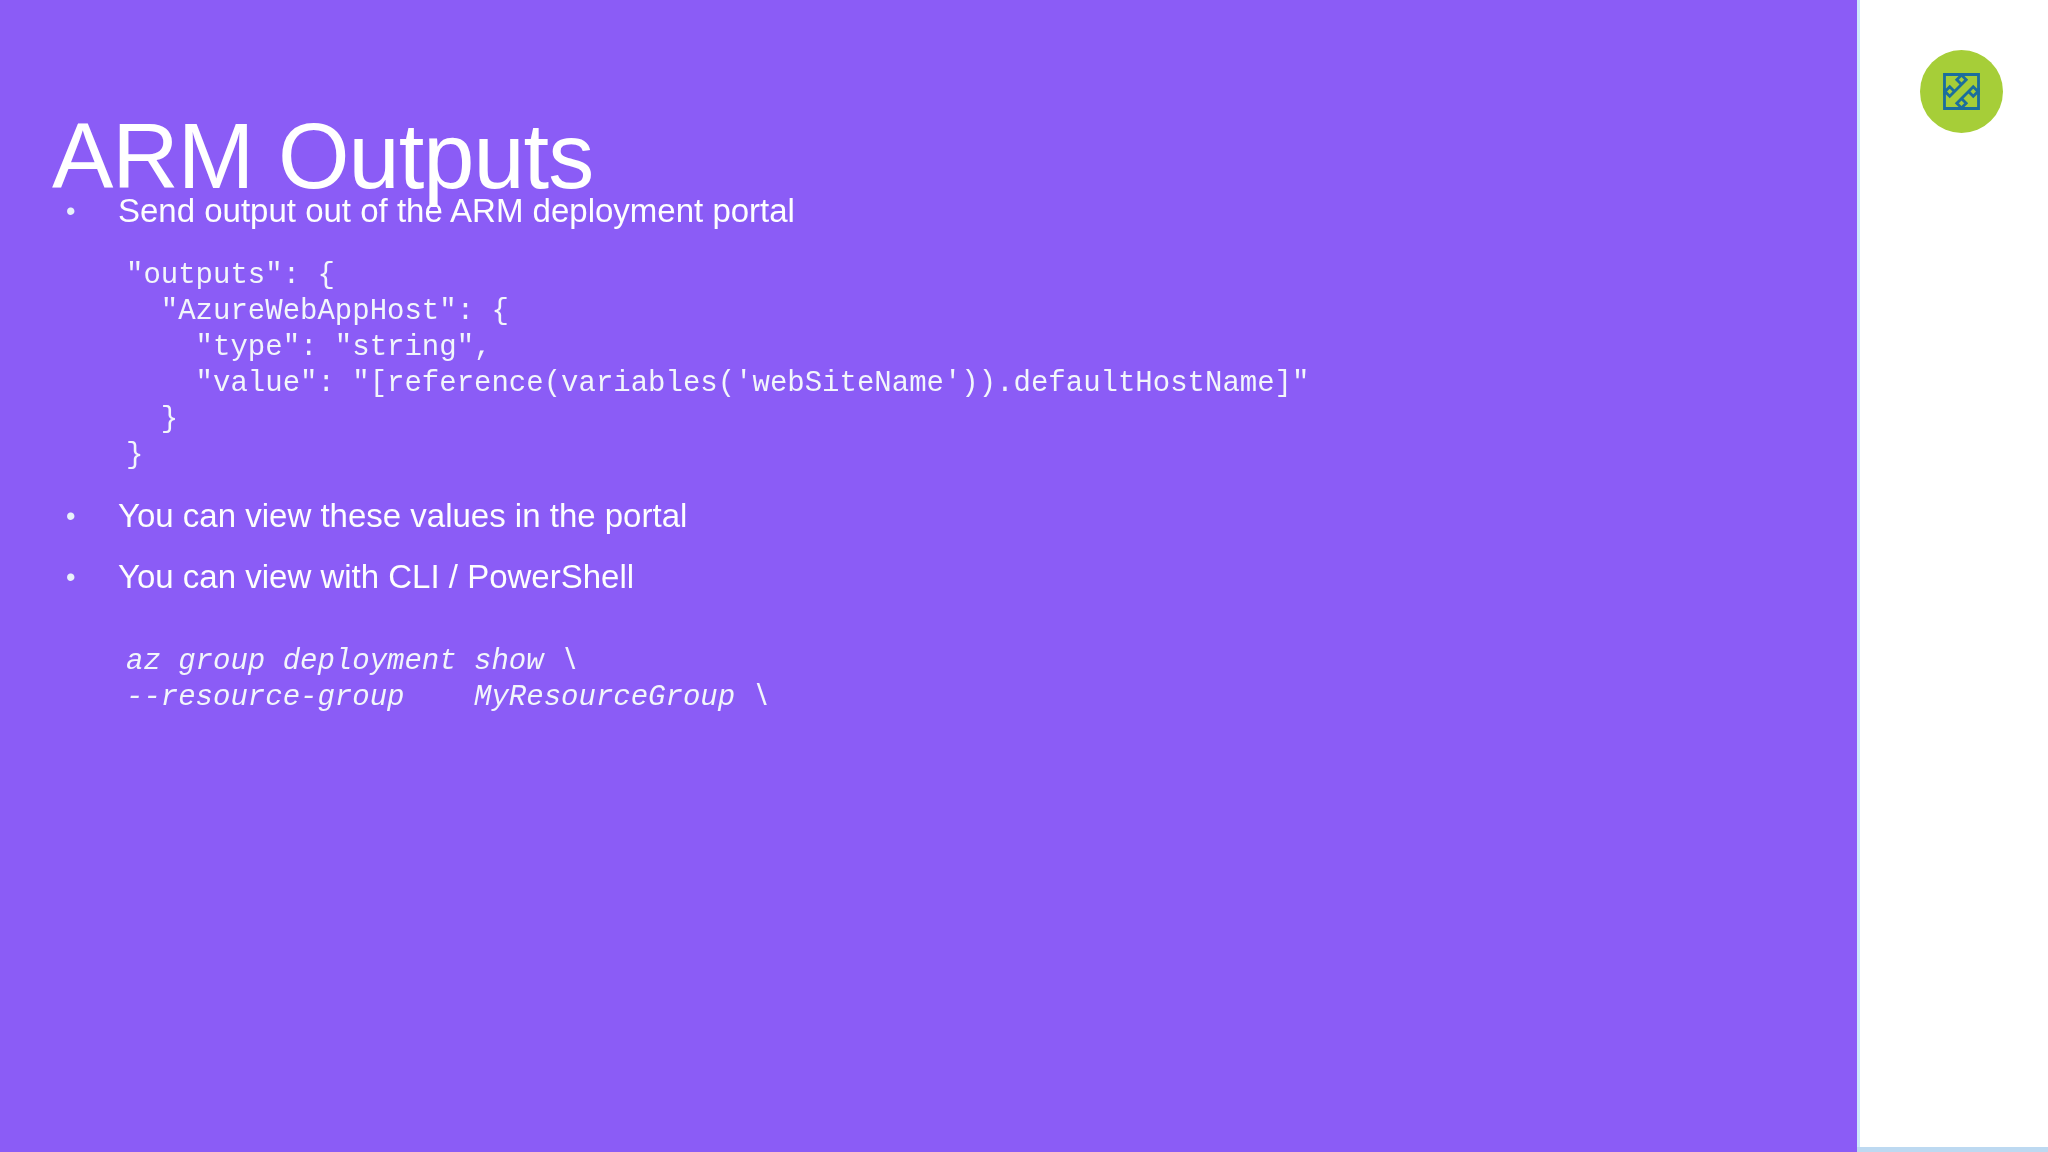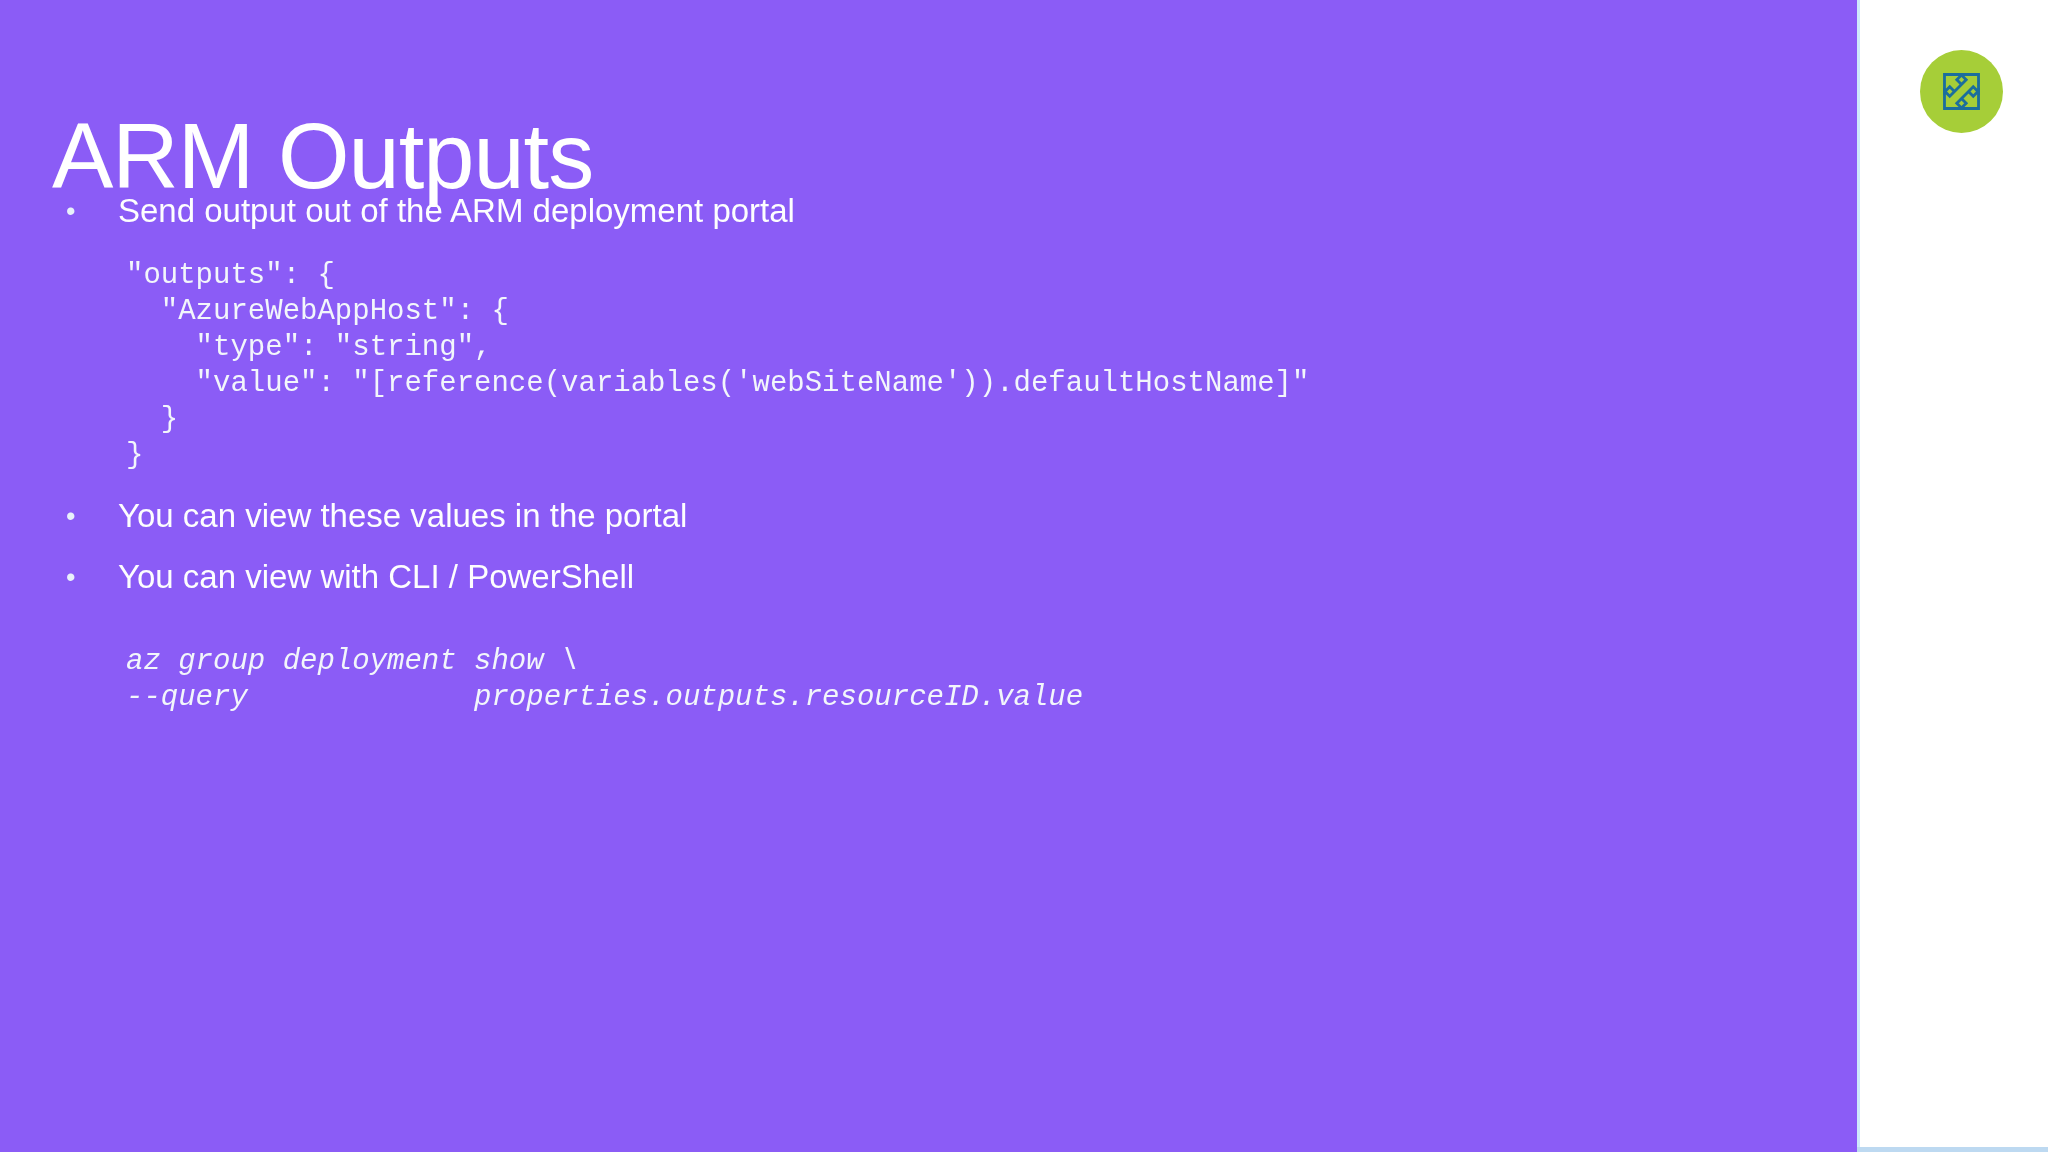--- a/index.html
+++ b/index.html
@@ -123,21 +123,21 @@
       <span>You can view these values in the portal</span>
     </div>
 
     <div class="bullet-row bullet-3">
       <span class="bullet-dot">•</span>
       <span>You can view with CLI / PowerShell</span>
     </div>
 
     <div class="code-block code-cli">
       <div class="code-line">az group deployment show \</div>
-      <div class="code-line">--query             properties.outputs.resourceID.value</div>
+      <div class="code-line">--resource-group    MyResourceGroup \</div>
     </div>
 
   </div>
 
   <div class="side-panel">
     <div class="panel-edge-highlight"></div>
 
     <button class="expand-button">
       <span>
         <svg viewBox="0 0 100 100" xmlns="http://www.w3.org/2000/svg">

